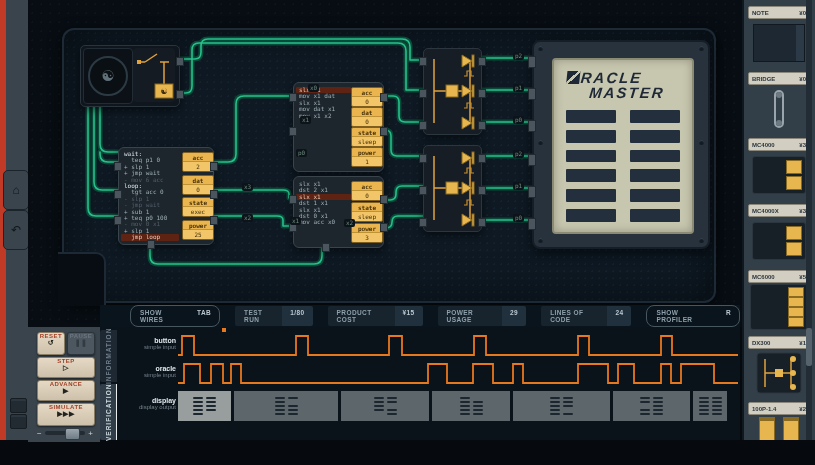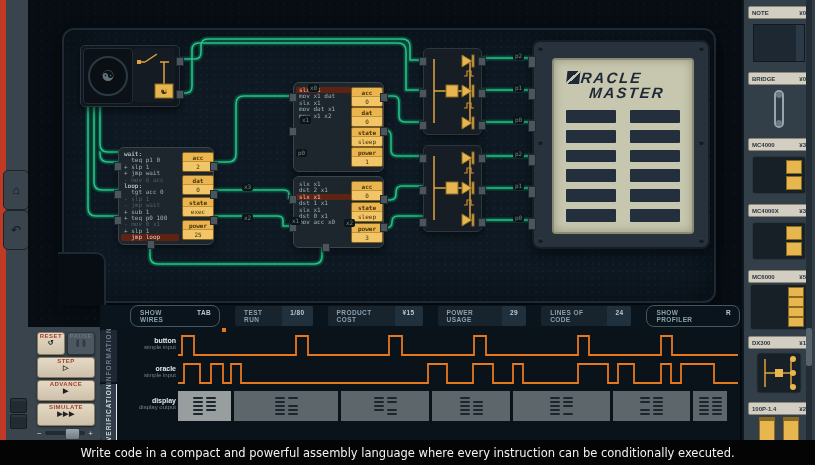--- a/index.html
+++ b/index.html
@@ -636,16 +636,13 @@
             <div style="width:14px;height:42px;background:#e8b64f;border:1px solid #8a6a20;box-shadow:inset 0 3px 0 #8a6a20,inset 0 -3px 0 #8a6a20"></div>
             <div style="width:14px;height:42px;background:#e8b64f;border:1px solid #8a6a20;box-shadow:inset 0 3px 0 #8a6a20,inset 0 -3px 0 #8a6a20"></div>
           </div>
         </div>
       </div>
     </div>
   <div id="scroll">
       <div class="handle"></div>
     </div>
 
-  <div id="caption">
-    <span>Write code in a compact and powerful assembly language where every instruction can be conditionally executed.</span>
-  </div>
 </div>
 
 </body></html>

